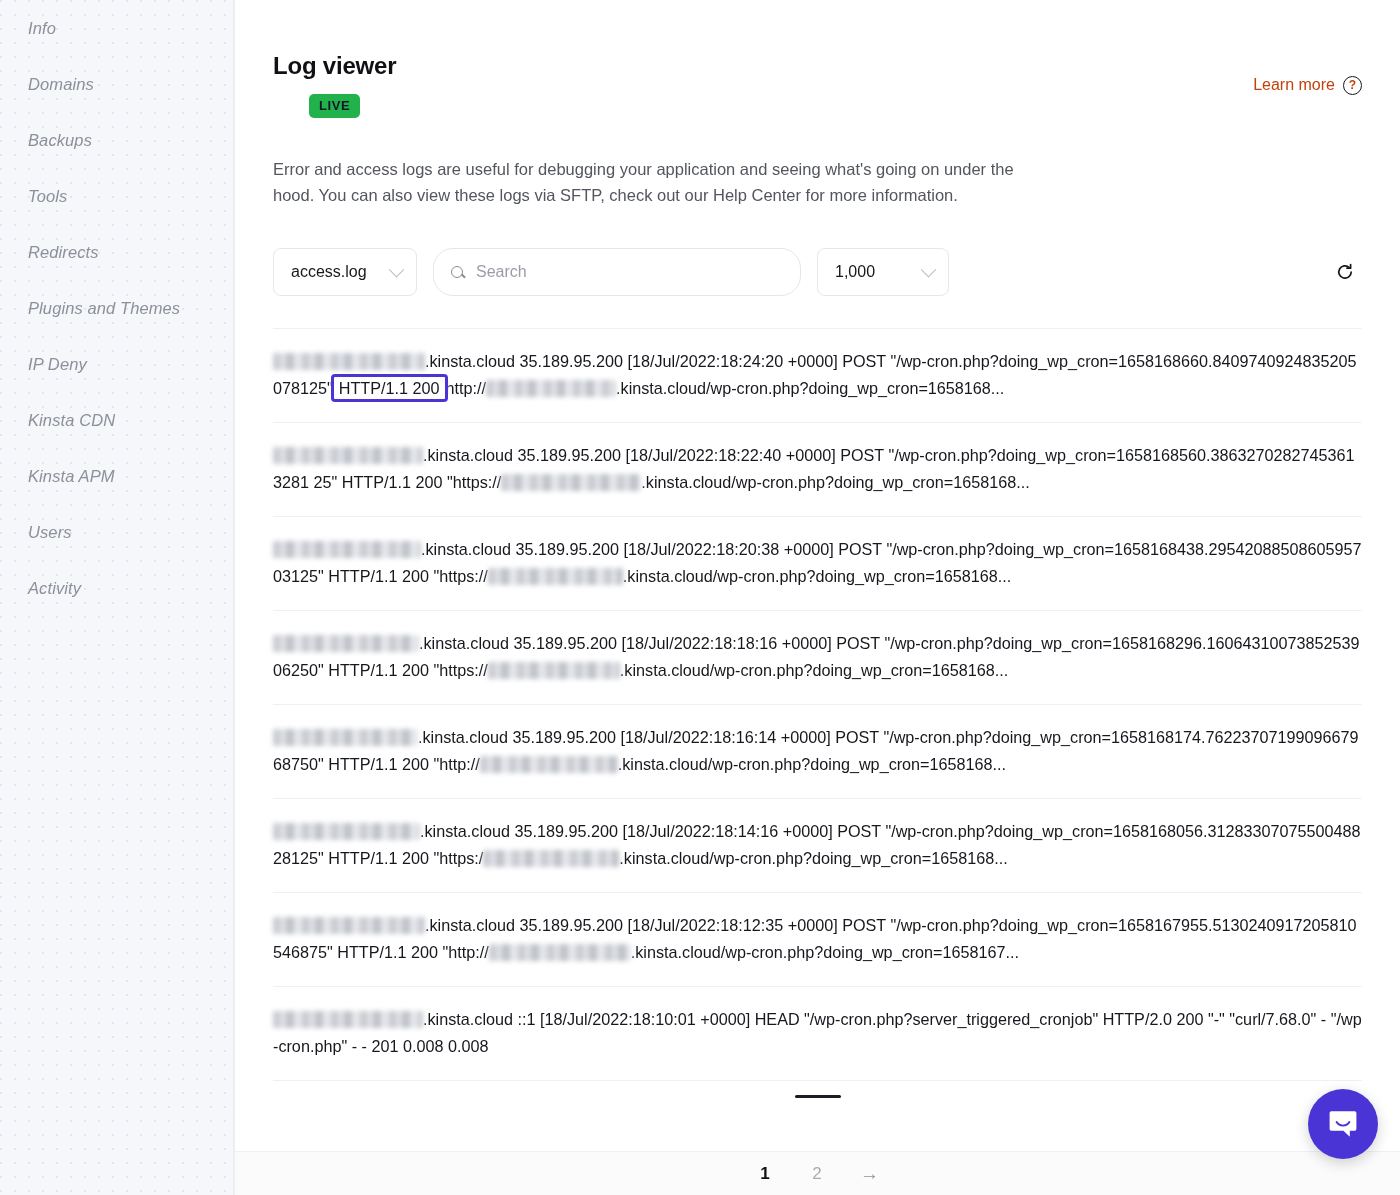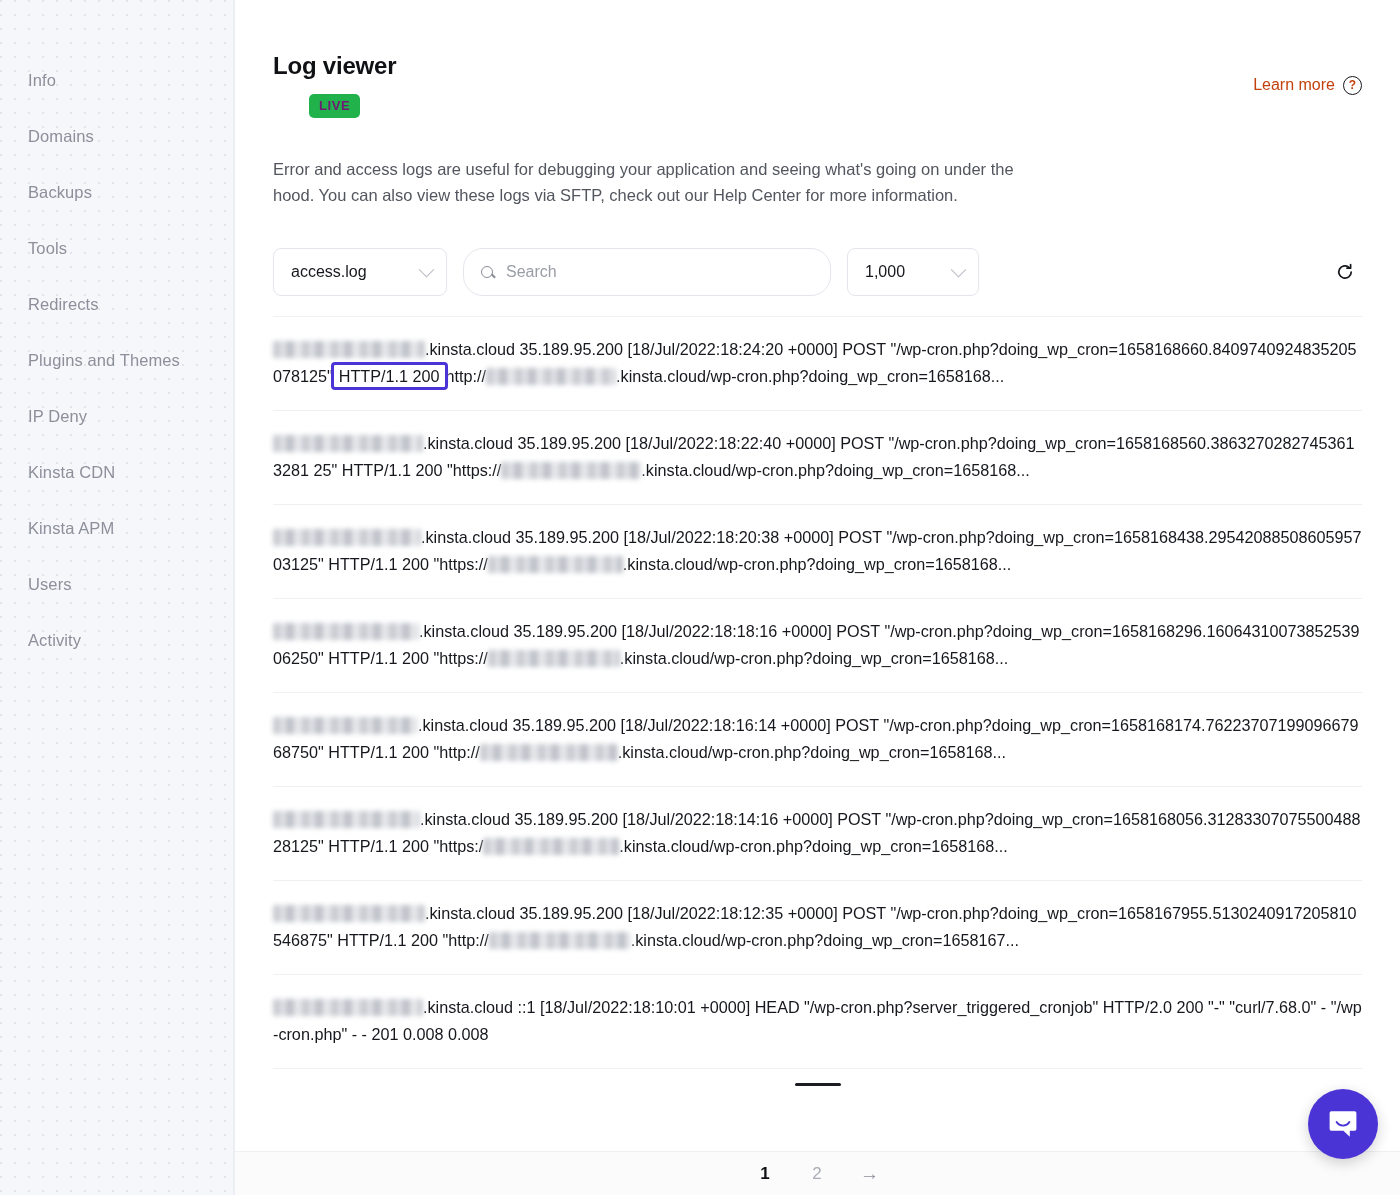--- a/index.html
+++ b/index.html
@@ -18,21 +18,21 @@
   }
 
   
   .sidebar {
     width: 234px;
     flex: 0 0 234px;
     background:
       radial-gradient(circle at 1px 1px, #e1e4ec 1px, transparent 1.4px) 0 0 / 14px 14px,
       #f6f7fa;
     border-right: 1px solid #eceef3;
-    padding-top: 52px;
+    font-style: italic;
   }
   .nav-item {
     height: 56px;
     display: flex;
     align-items: center;
     padding-left: 28px;
     font-size: 16.5px;
     color: #8c909b;
     letter-spacing: .1px;
     cursor: pointer;
@@ -60,21 +60,21 @@
   }
   .title-wrap { display: flex; align-items: center; gap: 14px; flex-direction: column; }
   .page-title {
     font-size: 24px;
     font-weight: 700;
     color: #0f1115;
     letter-spacing: -.2px;
   }
   .live-badge {
     background: #22b24c;
-    color: #701a75;
+    color: #0f172a;
     font-size: 13px;
     font-weight: 700;
     letter-spacing: .6px;
     padding: 5px 10px 6px;
     border-radius: 5px;
     line-height: 1;
   }
   .learn-more {
     display: flex; align-items: center; gap: 8px;
     font-size: 16px; color: #c2410c; cursor: pointer;
@@ -106,21 +106,21 @@
     border: 1px solid #e4e6ec;
     border-radius: 8px;
     background: #fff;
     display: flex; align-items: center;
     justify-content: space-between;
     padding: 0 14px 0 17px;
     font-size: 16px;
     color: #16181d;
     cursor: pointer;
   }
-  .select-log { width: 174px; }
+  .select-log { width: 144px; }
   .select-count { width: 132px; text-align: right; }
   .chev {
     width: 11px; height: 11px;
     border-right: 1.6px solid #b9bcc5;
     border-bottom: 1.6px solid #b9bcc5;
     transform: rotate(45deg) translate(-2px,-2px);
   }
   .search-box {
     width: 368px;
     height: 48px;
@@ -147,21 +147,21 @@
     right: -4px; bottom: 0px; transform: rotate(45deg);
   }
   .refresh-btn {
     margin-left: auto;
     width: 34px; height: 34px;
     display: flex; align-items: center; justify-content: center;
     cursor: pointer;
   }
 
   
-  .log-list { margin-top: 20px; }
+  .log-list { margin-top: 32px; }
   .log-row {
     border-top: 1px solid #eef0f4;
     padding: 19px 0 20px 0;
     font-size: 16.2px;
     line-height: 27px;
     color: #16181d;
     word-break: break-all;
     position: relative;
   }
   .log-row:last-child { border-bottom: 1px solid #eef0f4; }

